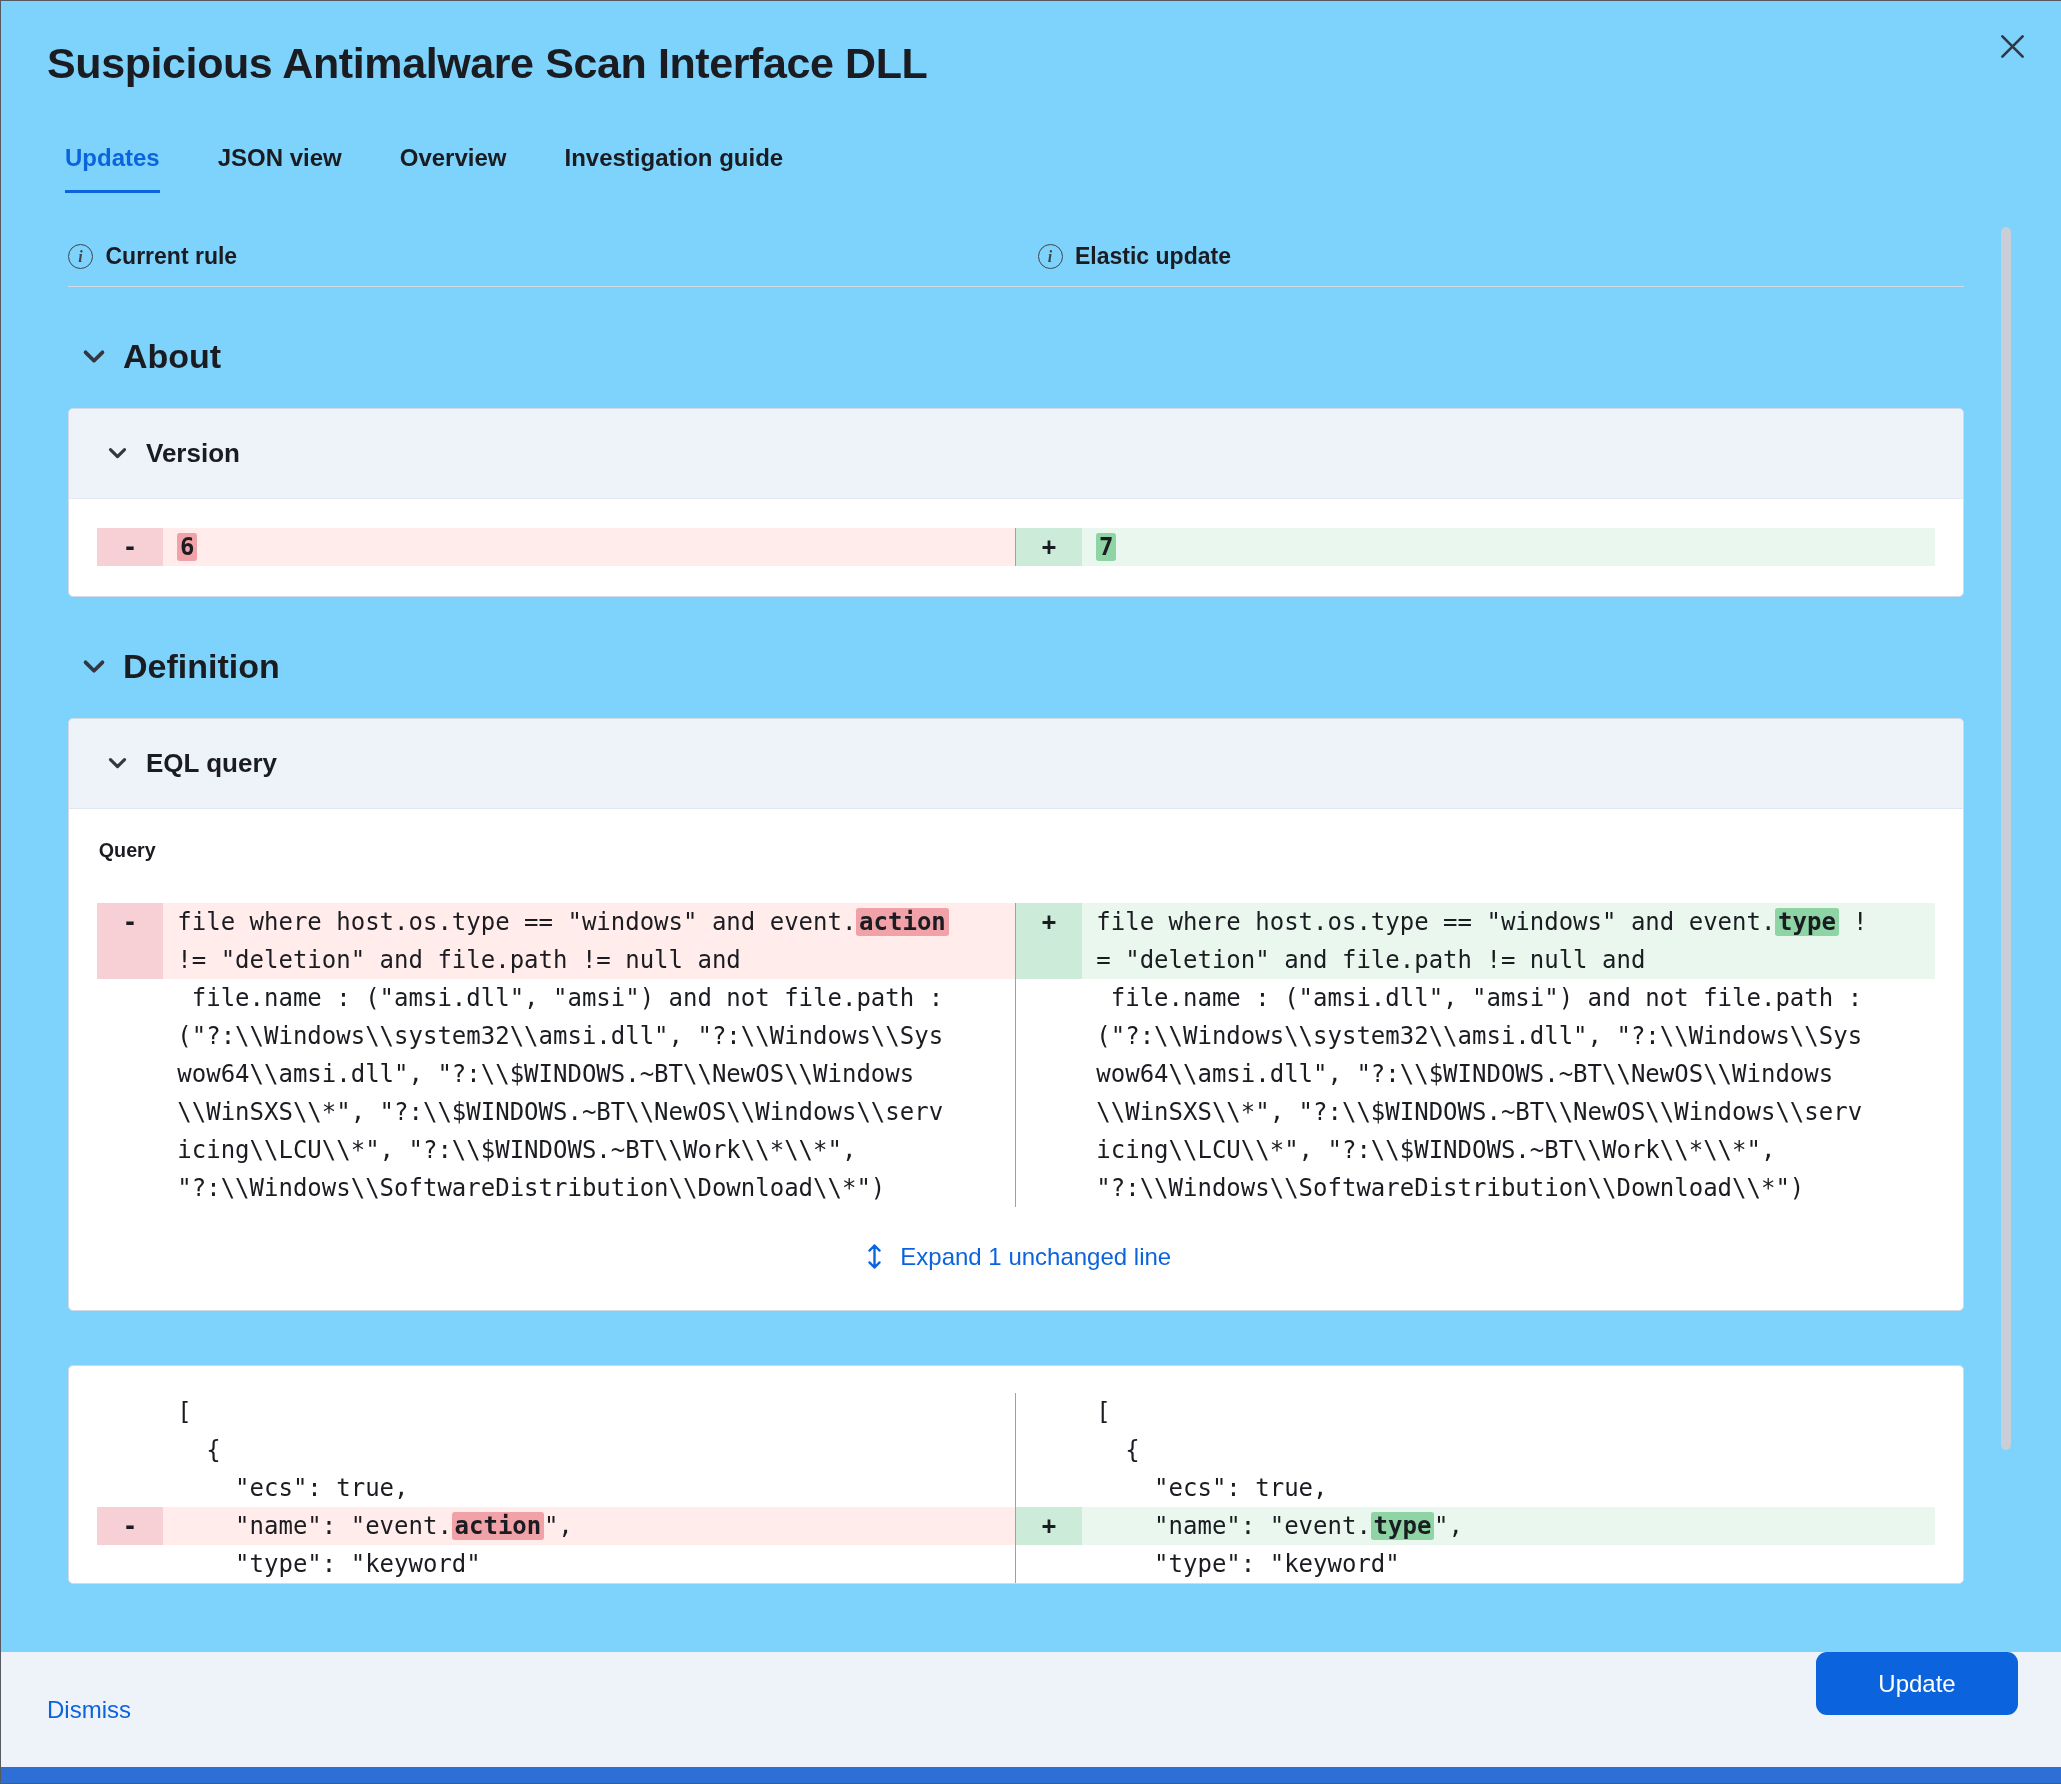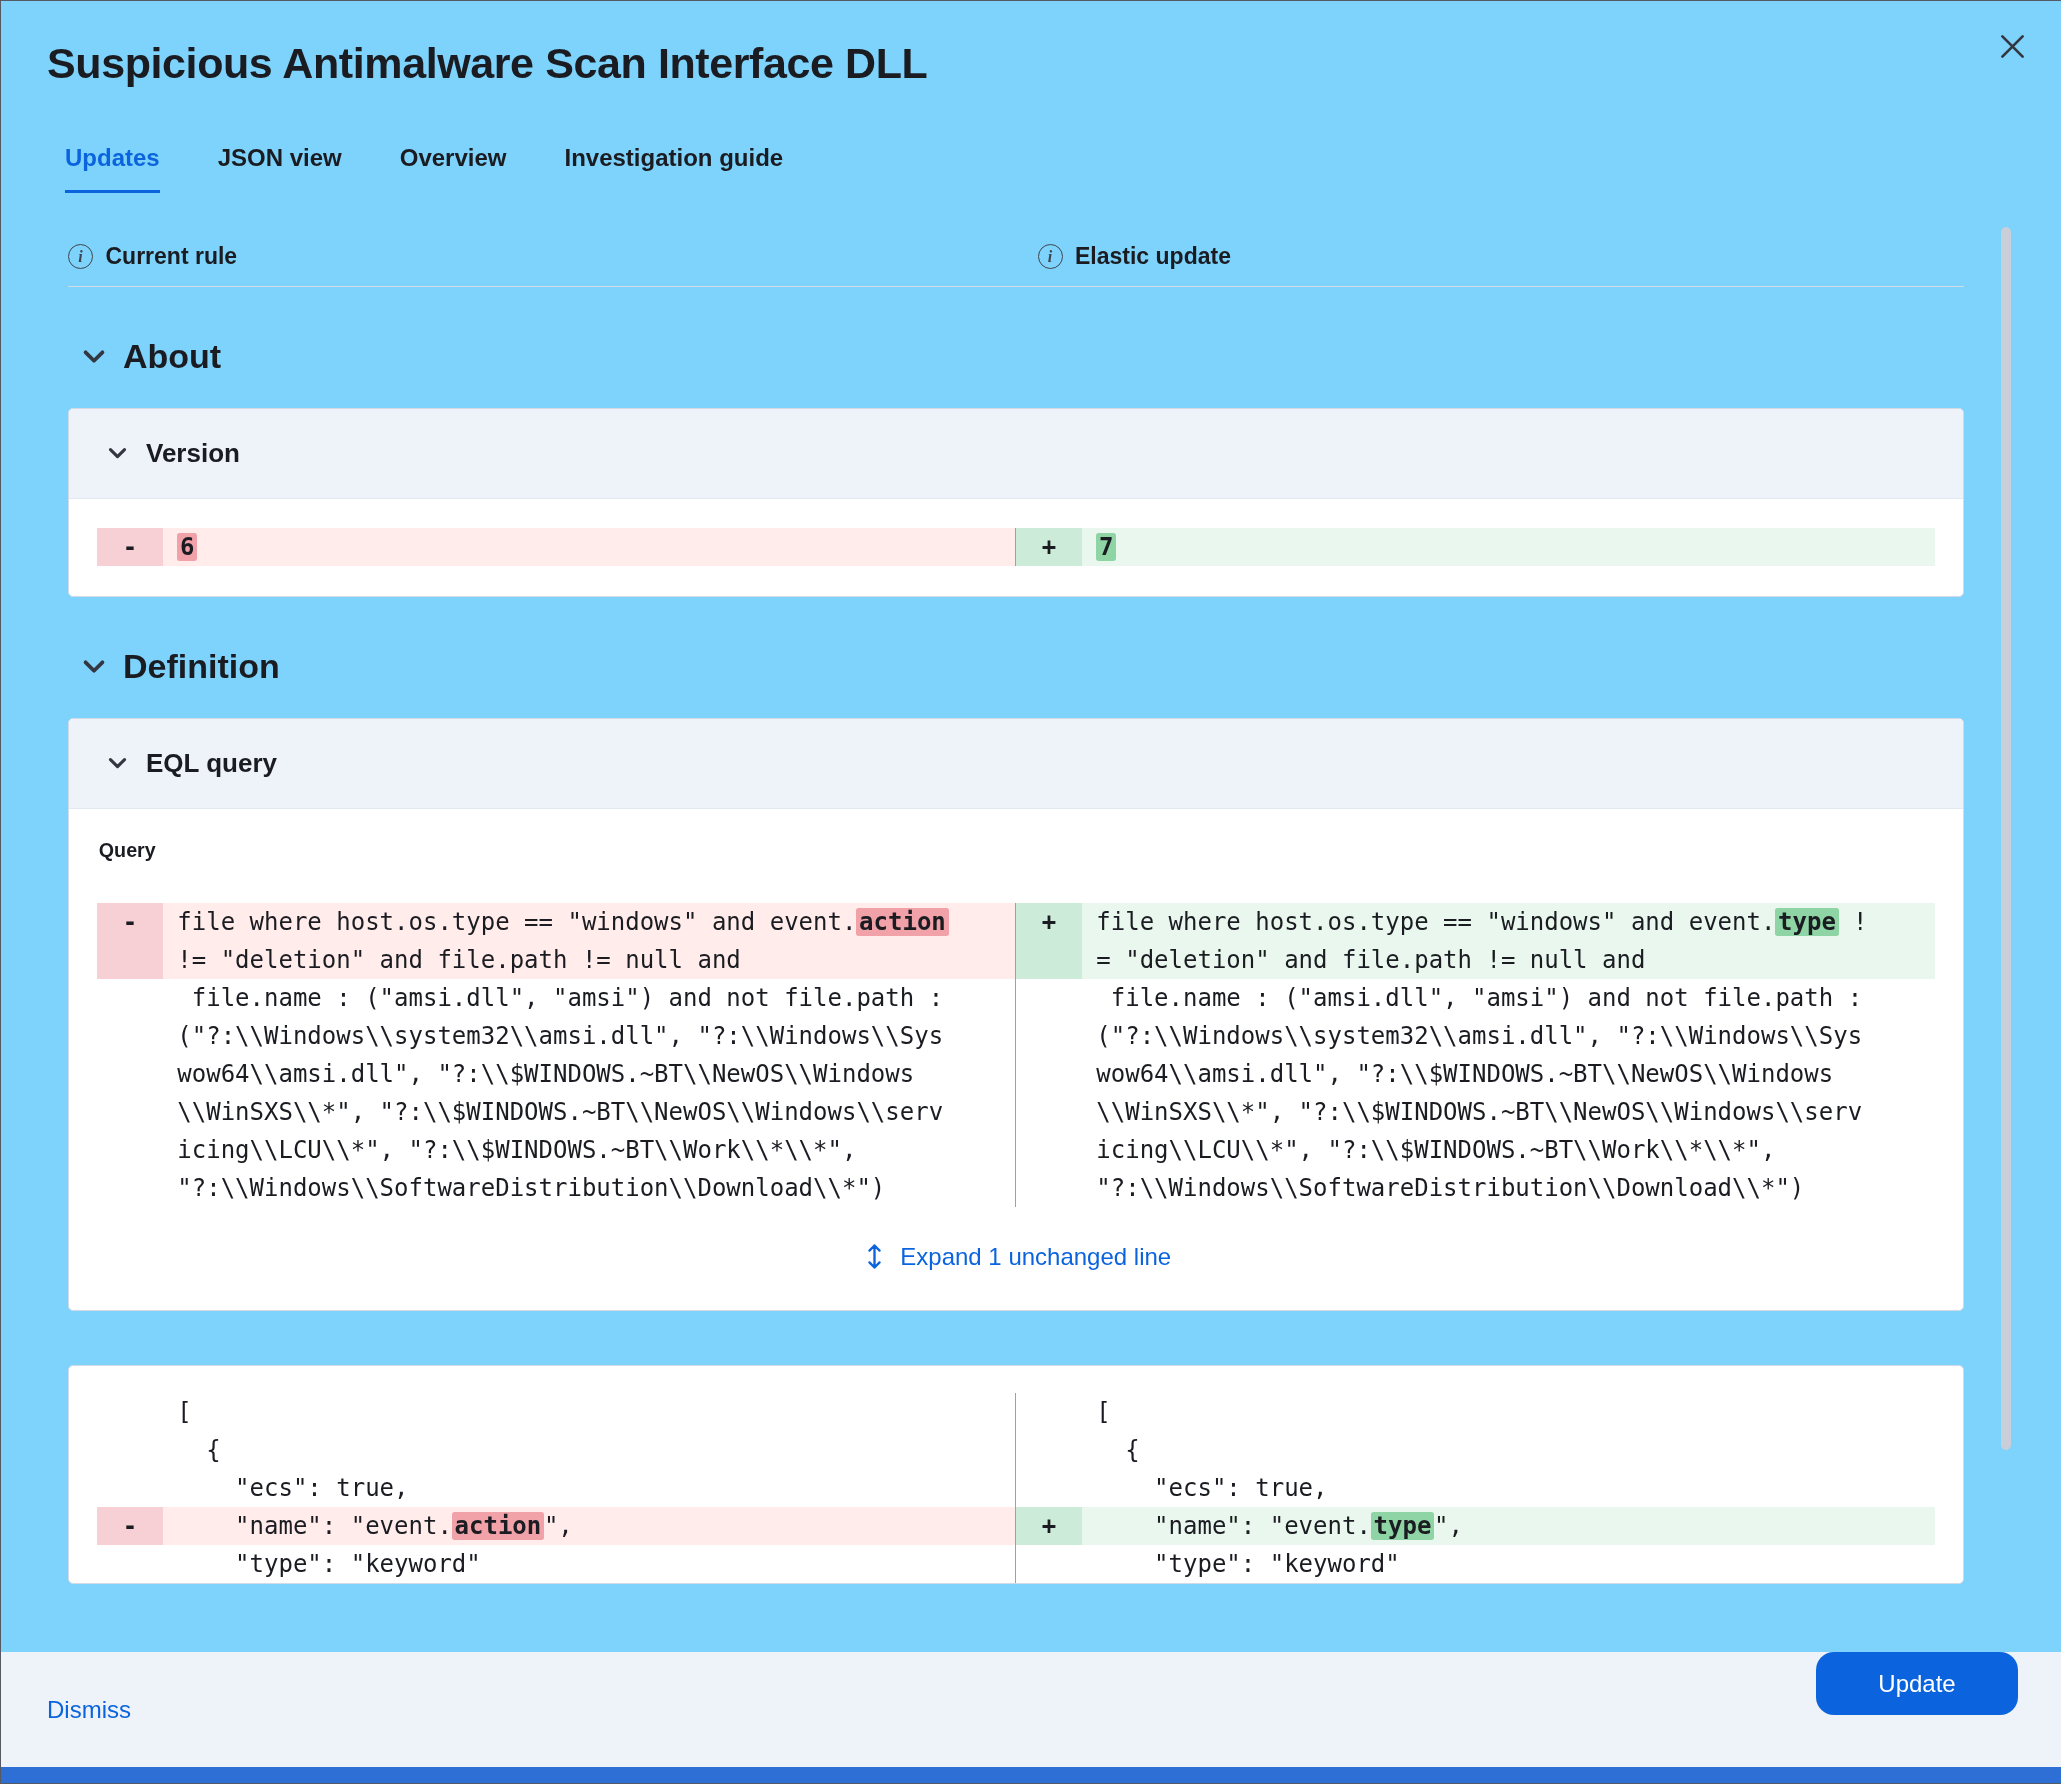--- a/index.html
+++ b/index.html
@@ -85,21 +85,21 @@
   }
   .expand-row svg { width: 27px; height: 27px; }
   .footer {
     position: absolute; left: 0; right: 0; bottom: 16px; height: 115px;
     background: #eef2f9; z-index: 5;
     display: flex; justify-content: space-between;
     padding: 0 43px 0 46px;
   }
   .dismiss { color: #0b64dd; font-size: 24px; cursor: pointer; background: none; border: none; font-family: inherit; }
   .update-btn {
-    width: 202px; height: 63px; border: none; border-radius: 18px;
+    width: 202px; height: 63px; border: none; border-radius: 11px;
     background: #0b64dd; color: #fff; font-size: 24px; font-weight: 500;
     font-family: inherit; cursor: pointer;
   }
   .bottom-strip { position: absolute; left: 0; right: 0; bottom: 0; height: 16px; background: #2e6fd6; z-index: 6; }
   .scroll-thumb {
     position: absolute; right: 50px; top: 226px; width: 9.9px; height: 1223px;
     border-radius: 5.4px; background: #c9ced9; z-index: 4; cursor: pointer;
   }
 </style>
 </head>

